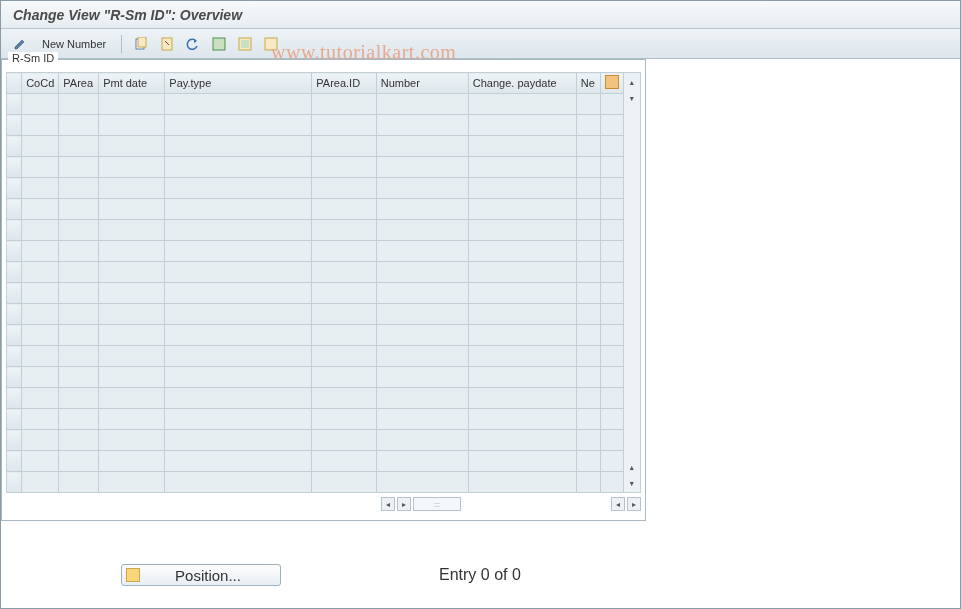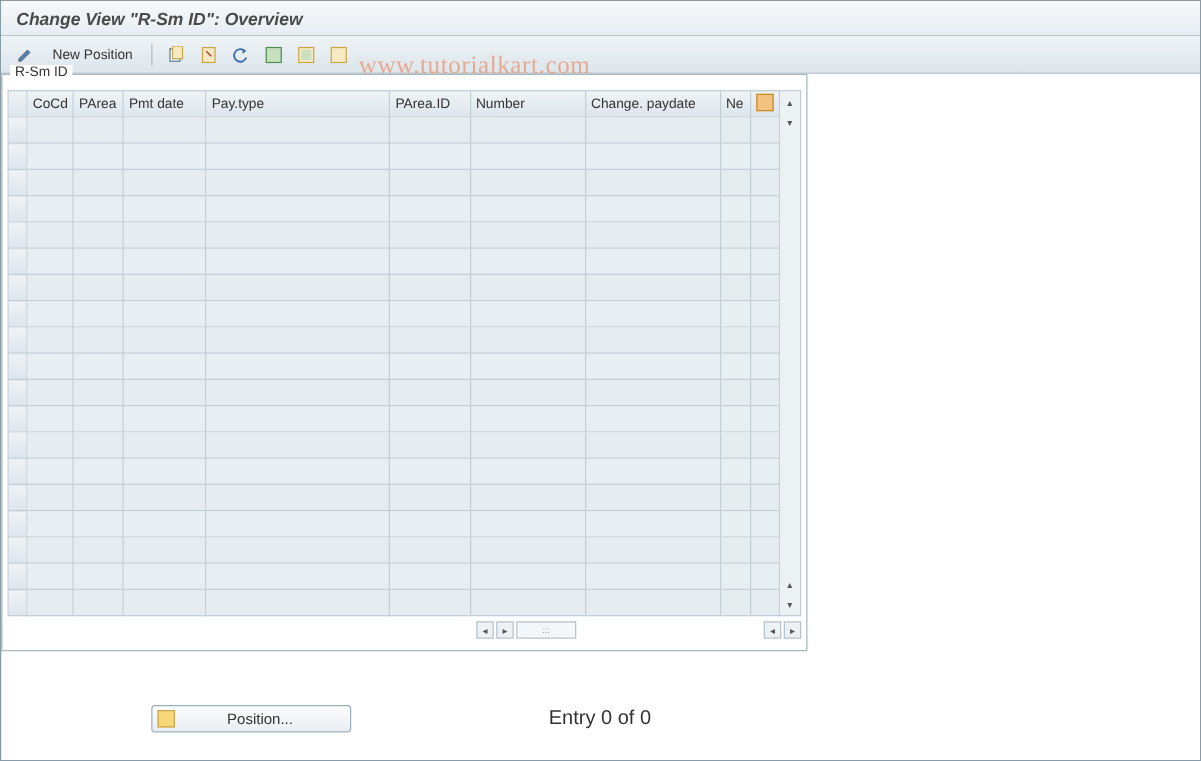--- a/index.html
+++ b/index.html
@@ -65,21 +65,20 @@
     .watermark {
       position: absolute;
       left: 270px;
       top: 40px;
       font-size: 20px;
       color: #e6a68c;
       font-family: "Comic Sans MS", cursive;
       letter-spacing: 0.5px;
       opacity: 0.95;
       pointer-events: none;
-      margin-left: 16px;
     }
     .content {
     }
     .group-frame {
       border: 1px solid #a8b8c0;
       width: 645px;
       position: relative;
       padding: 4px 4px 6px 4px;
     }
     .group-legend {
@@ -202,21 +201,21 @@
       gap: 6px;
       cursor: pointer;
       width: 160px;
       justify-content: flex-start;
     }
     .position-btn .pb-icon{
       width:14px;height:14px;
       background:#f7d77a;border:1px solid #c9a84a;
     }
     .position-btn .pb-text{
-      flex:1;text-align:center;font-size:12px;color:#333;
+      flex:1;text-align:center;font-size:15px;color:#333;
     }
     .status-text { font-size: 16px; color: #333; }
     .outer-border {
       border: 1px solid #8a9ba8;
       width: 961px;
       height: 609px;
       position: relative;
     }
     
     .col-config { background:#f2c37e; width:14px;height:14px;display:inline-block;border:1px solid #c78a2c;}
@@ -228,21 +227,21 @@
 <div class="title-bar">
   <span class="title-text">Change View "R-Sm ID": Overview</span>
 </div>
 
 <div class="toolbar">
   <span class="toolbar-btn" title="Change">
     <svg width="14" height="14" viewBox="0 0 14 14">
           <path d="M2 10 L9 3 L11 5 L4 12 L2 12 Z" fill="#5a7fa0" stroke="#2f4f6f" stroke-width="0.5"></path>
         </svg>
   </span>
-  <span class="toolbar-text-btn">New Position</span>
+  <span class="toolbar-text-btn">New Number</span>
   <span class="toolbar-divider"></span>
   <span class="toolbar-btn" title="Copy">
     <svg width="14" height="14">
           <rect x="2" y="2" width="8" height="10" fill="#fff" stroke="#5a7fa0"></rect>
           <rect x="4" y="0" width="8" height="10" fill="#f7e9c4" stroke="#c9a84a"></rect>
         </svg>
   </span>
   <span class="toolbar-btn" title="Delete">
     <svg width="14" height="14">
           <rect x="2" y="1" width="10" height="12" fill="#f7e9c4" stroke="#c9a84a"></rect>

